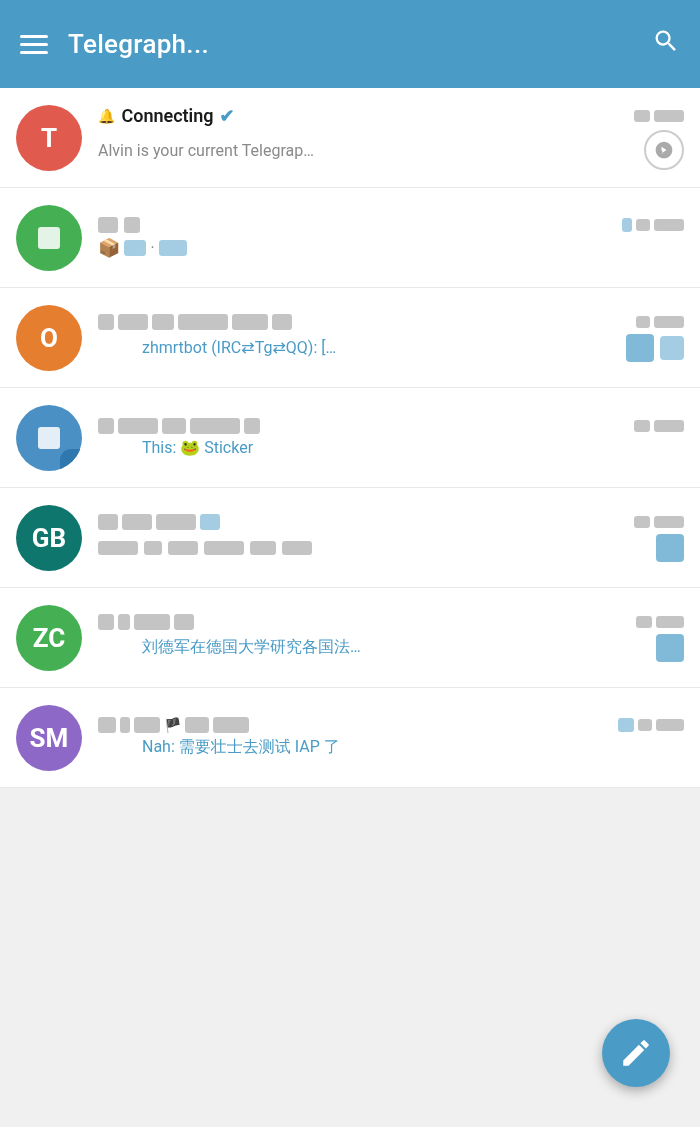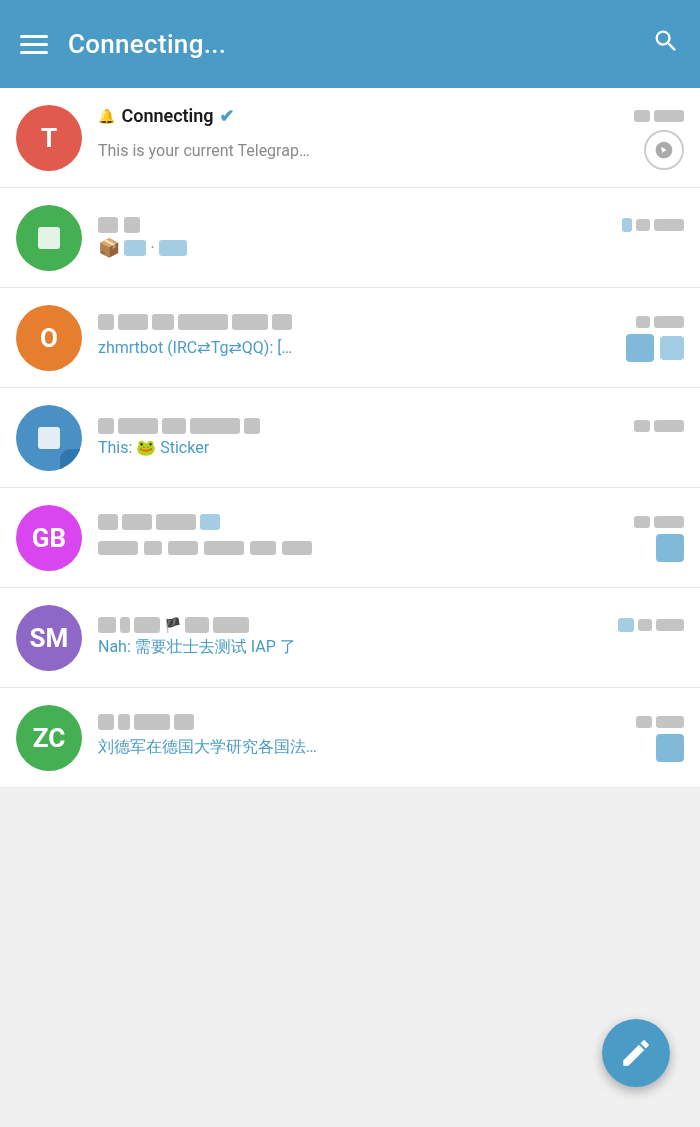--- a/index.html
+++ b/index.html
@@ -91,21 +91,21 @@
       flex-shrink: 0;
       margin-right: 16px;
       position: relative;
       overflow: hidden;
     }
 
     .avatar-red { background: #e05a4e; }
     .avatar-green { background: #45b053; }
     .avatar-orange { background: #e67e30; }
     .avatar-blue { background: #4a90c4; }
-    .avatar-green2 { background: #d946ef; text-align: center; }
+    .avatar-green2 { background: #0f766e; text-align: center; }
     .avatar-green3 { background: #45b053; }
     .avatar-purple { background: #8e68c7; }
 
     
     .chat-content {
       flex: 1;
       min-width: 0;
       display: flex;
       flex-direction: column;
       justify-content: center;
@@ -152,20 +152,21 @@
       align-items: center;
       gap: 4px;
     }
 
     .chat-preview-link {
       color: #4a9cc7;
       font-size: 16px;
       white-space: nowrap;
       overflow: hidden;
       text-overflow: ellipsis;
+      margin-left: 44px;
     }
 
     .blurred-block {
       background: #555;
       border-radius: 3px;
       opacity: 0.35;
     }
 
     .blurred-block-blue {
       background: #4a9cc7;
@@ -222,21 +223,21 @@
 </head>
 <body>
 
 <div class="topbar">
   <div class="topbar-left">
     <div class="hamburger-icon">
       <span></span>
       <span></span>
       <span></span>
     </div>
-    <span class="topbar-title">Connecting...</span>
+    <span class="topbar-title">Telegraph...</span>
   </div>
   <div class="search-icon">
     <svg width="28" height="28" viewBox="0 0 24 24" fill="white">
       <path d="M15.5 14h-.79l-.28-.27A6.471 6.471 0 0 0 16 9.5 6.5 6.5 0 1 0 9.5 16c1.61 0 3.09-.59 4.23-1.57l.27.28v.79l5 4.99L20.49 19l-4.99-5zm-6 0C7.01 14 5 11.99 5 9.5S7.01 5 9.5 5 14 7.01 14 9.5 11.99 14 9.5 14z"></path>
     </svg>
   </div>
 </div>
 
 <div class="chat-list">
 
@@ -248,21 +249,21 @@
           <span class="chat-name-prefix">🔔</span>
           <span class="chat-name-text">Connecting</span>
           <span class="verified-badge">✔</span>
         </div>
         <div class="time-blurred">
           <div class="blurred-block" style="width:16px; height:12px;"></div>
           <div class="blurred-block" style="width:30px; height:12px;"></div>
         </div>
       </div>
       <div style="display:flex; align-items:center; justify-content:space-between;">
-        <span class="chat-preview">This is your current Telegrap…</span>
+        <span class="chat-preview">Alvin is your current Telegrap…</span>
         <div class="forward-circle">
           <svg width="20" height="20" viewBox="0 0 24 24" fill="#aaa">
             <path d="M12 2C6.48 2 2 6.48 2 12s4.48 10 10 10 10-4.48 10-10S17.52 2 12 2zm-1 14H9V8l6 4-6 4v-4z"></path>
           </svg>
         </div>
       </div>
     </div>
   </div>
 
   <div class="chat-item">
@@ -363,20 +364,42 @@
           <div class="blurred-block" style="width:40px; height:14px;"></div>
           <div class="blurred-block" style="width:26px; height:14px;"></div>
           <div class="blurred-block" style="width:30px; height:14px;"></div>
         </div>
         <div style="background:#4a9cc7; border-radius:4px; width:28px; height:28px; opacity:0.7;"></div>
       </div>
     </div>
   </div>
 
   <div class="chat-item">
+    <div class="avatar avatar-green3">ZC</div>
+    <div class="chat-content">
+      <div class="chat-header">
+        <div style="display:flex; gap:4px; align-items:center; flex:1; flex-wrap:wrap;">
+          <div class="blurred-block" style="width:16px; height:16px;"></div>
+          <div class="blurred-block" style="width:12px; height:16px;"></div>
+          <div class="blurred-block" style="width:36px; height:16px;"></div>
+          <div class="blurred-block" style="width:20px; height:16px;"></div>
+        </div>
+        <div class="time-blurred">
+          <div class="blurred-block" style="width:16px; height:12px;"></div>
+          <div class="blurred-block" style="width:28px; height:12px;"></div>
+        </div>
+      </div>
+      <div style="display:flex; justify-content:space-between; align-items:center;">
+        <span class="chat-preview-link">刘德军在德国大学研究各国法…</span>
+        <div style="background:#4a9cc7; border-radius:4px; width:28px; height:28px; opacity:0.7;"></div>
+      </div>
+    </div>
+  </div>
+
+  <div class="chat-item">
     <div class="avatar avatar-purple">SM</div>
     <div class="chat-content">
       <div class="chat-header">
         <div style="display:flex; gap:4px; align-items:center; flex:1; flex-wrap:wrap;">
           <div class="blurred-block" style="width:18px; height:16px;"></div>
           <div class="blurred-block" style="width:10px; height:16px;"></div>
           <div class="blurred-block" style="width:26px; height:16px;"></div>
           <span style="font-size:14px;">🏴</span>
           <div class="blurred-block" style="width:24px; height:16px;"></div>
           <div class="blurred-block" style="width:36px; height:16px;"></div>
@@ -384,41 +407,19 @@
         <div class="time-blurred">
           <div class="blurred-block-blue" style="width:16px; height:14px;"></div>
           <div class="blurred-block" style="width:14px; height:12px;"></div>
           <div class="blurred-block" style="width:28px; height:12px;"></div>
         </div>
       </div>
       <span class="chat-preview-link">Nah: 需要壮士去测试 IAP 了</span>
     </div>
   </div>
 
-  <div class="chat-item">
-    <div class="avatar avatar-green3">ZC</div>
-    <div class="chat-content">
-      <div class="chat-header">
-        <div style="display:flex; gap:4px; align-items:center; flex:1; flex-wrap:wrap;">
-          <div class="blurred-block" style="width:16px; height:16px;"></div>
-          <div class="blurred-block" style="width:12px; height:16px;"></div>
-          <div class="blurred-block" style="width:36px; height:16px;"></div>
-          <div class="blurred-block" style="width:20px; height:16px;"></div>
-        </div>
-        <div class="time-blurred">
-          <div class="blurred-block" style="width:16px; height:12px;"></div>
-          <div class="blurred-block" style="width:28px; height:12px;"></div>
-        </div>
-      </div>
-      <div style="display:flex; justify-content:space-between; align-items:center;">
-        <span class="chat-preview-link">刘德军在德国大学研究各国法…</span>
-        <div style="background:#4a9cc7; border-radius:4px; width:28px; height:28px; opacity:0.7;"></div>
-      </div>
-    </div>
-  </div>
-
 </div>
 
 <div class="fab">
   <svg width="34" height="34" viewBox="0 0 24 24" fill="white">
     <path d="M3 17.25V21h3.75L17.81 9.94l-3.75-3.75L3 17.25zM20.71 7.04c.39-.39.39-1.02 0-1.41l-2.34-2.34c-.39-.39-1.02-.39-1.41 0l-1.83 1.83 3.75 3.75 1.83-1.83z"></path>
   </svg>
 </div>
 
 </body></html>

